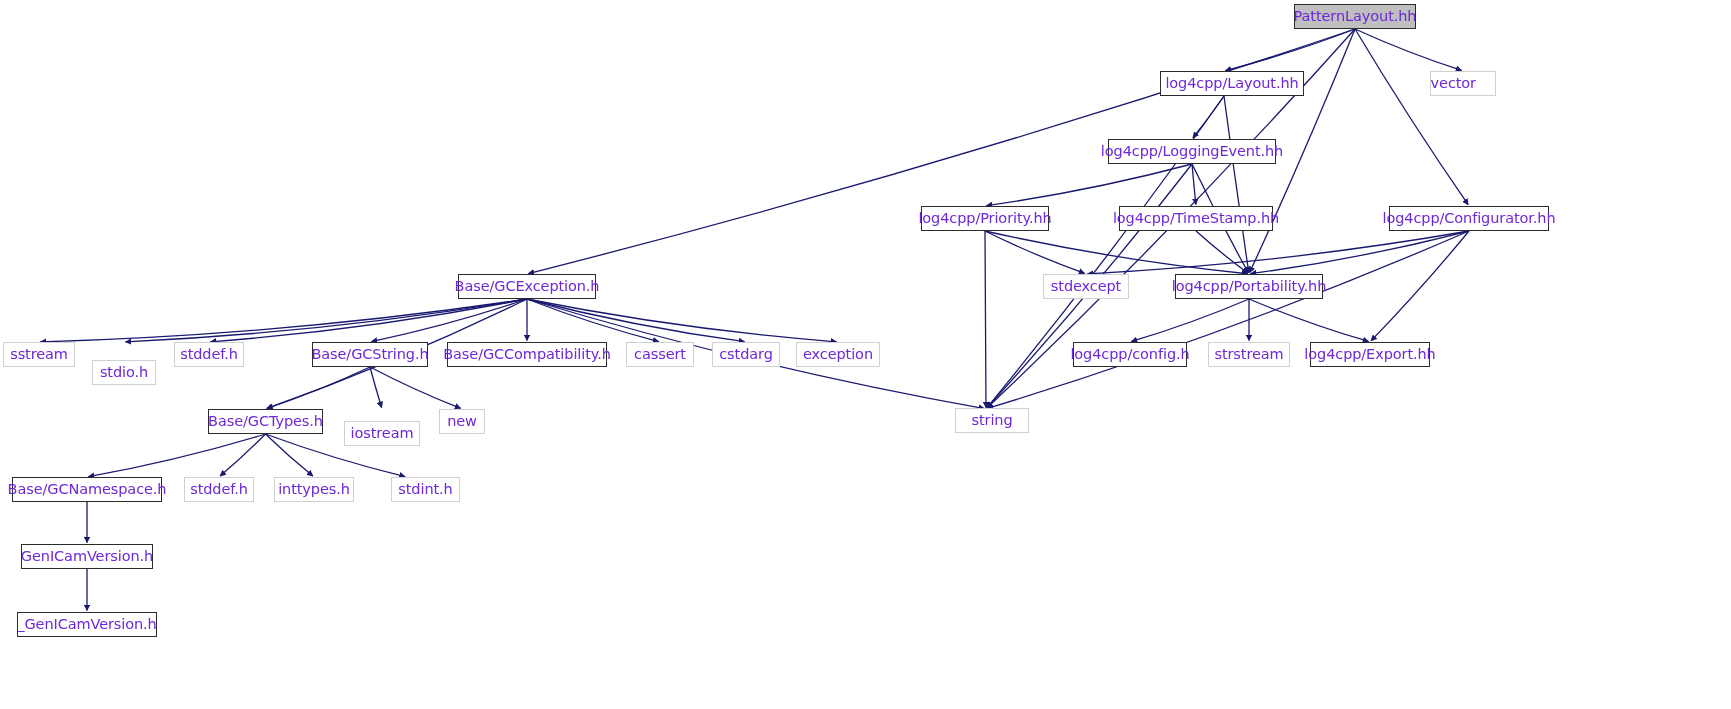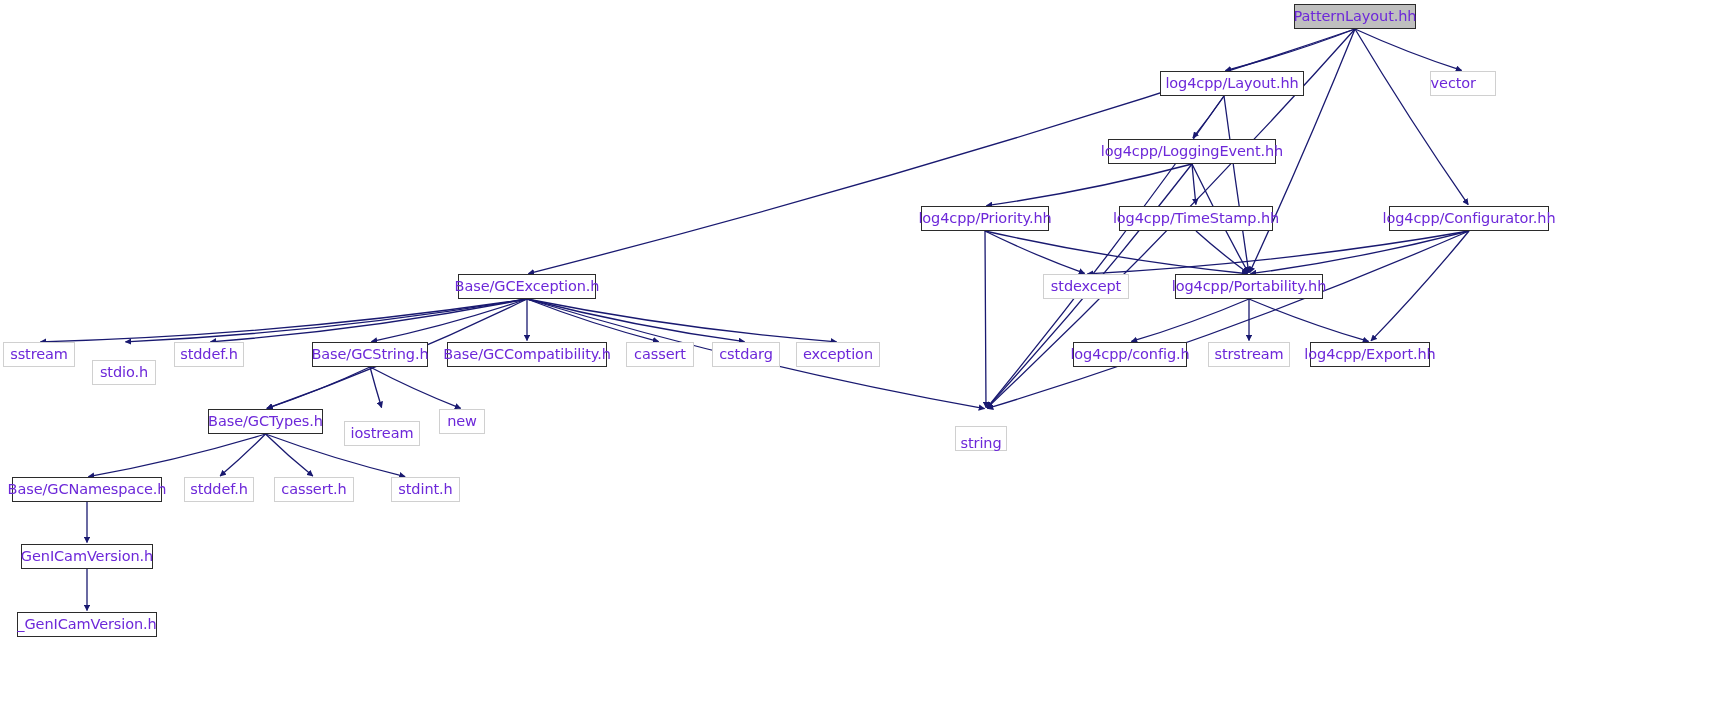--- a/index.html
+++ b/index.html
@@ -169,31 +169,31 @@
       </div>
       <div class="node solid" style="left: 208px; top: 409px; width: 115px;">
         <span>Base/GCTypes.h</span>
       </div>
       <div class="node faint" style="left: 344px; top: 409px; width: 76px; margin-top: 12px;">
         <span>iostream</span>
       </div>
       <div class="node faint" style="left: 439px; top: 409px; width: 46px;">
         <span>new</span>
       </div>
-      <div class="node faint" style="left: 955px; top: 426px; width: 52px; align-items: flex-end;">
+      <div class="node faint" style="left: 955px; top: 408px; width: 74px;">
         <span>string</span>
       </div>
       <div class="node solid" style="left: 12px; top: 477px; width: 150px;">
         <span>Base/GCNamespace.h</span>
       </div>
       <div class="node faint" style="left: 184px; top: 477px; width: 70px;">
         <span>stddef.h</span>
       </div>
       <div class="node faint" style="left: 274px; top: 477px; width: 80px;">
-        <span>cassert.h</span>
+        <span>inttypes.h</span>
       </div>
       <div class="node faint" style="left: 391px; top: 477px; width: 69px;">
         <span>stdint.h</span>
       </div>
       <div class="node solid" style="left: 21px; top: 544px; width: 132px;">
         <span>GenICamVersion.h</span>
       </div>
       <div class="node solid" style="left: 17px; top: 612px; width: 140px;">
         <span>_GenICamVersion.h</span>
       </div>

